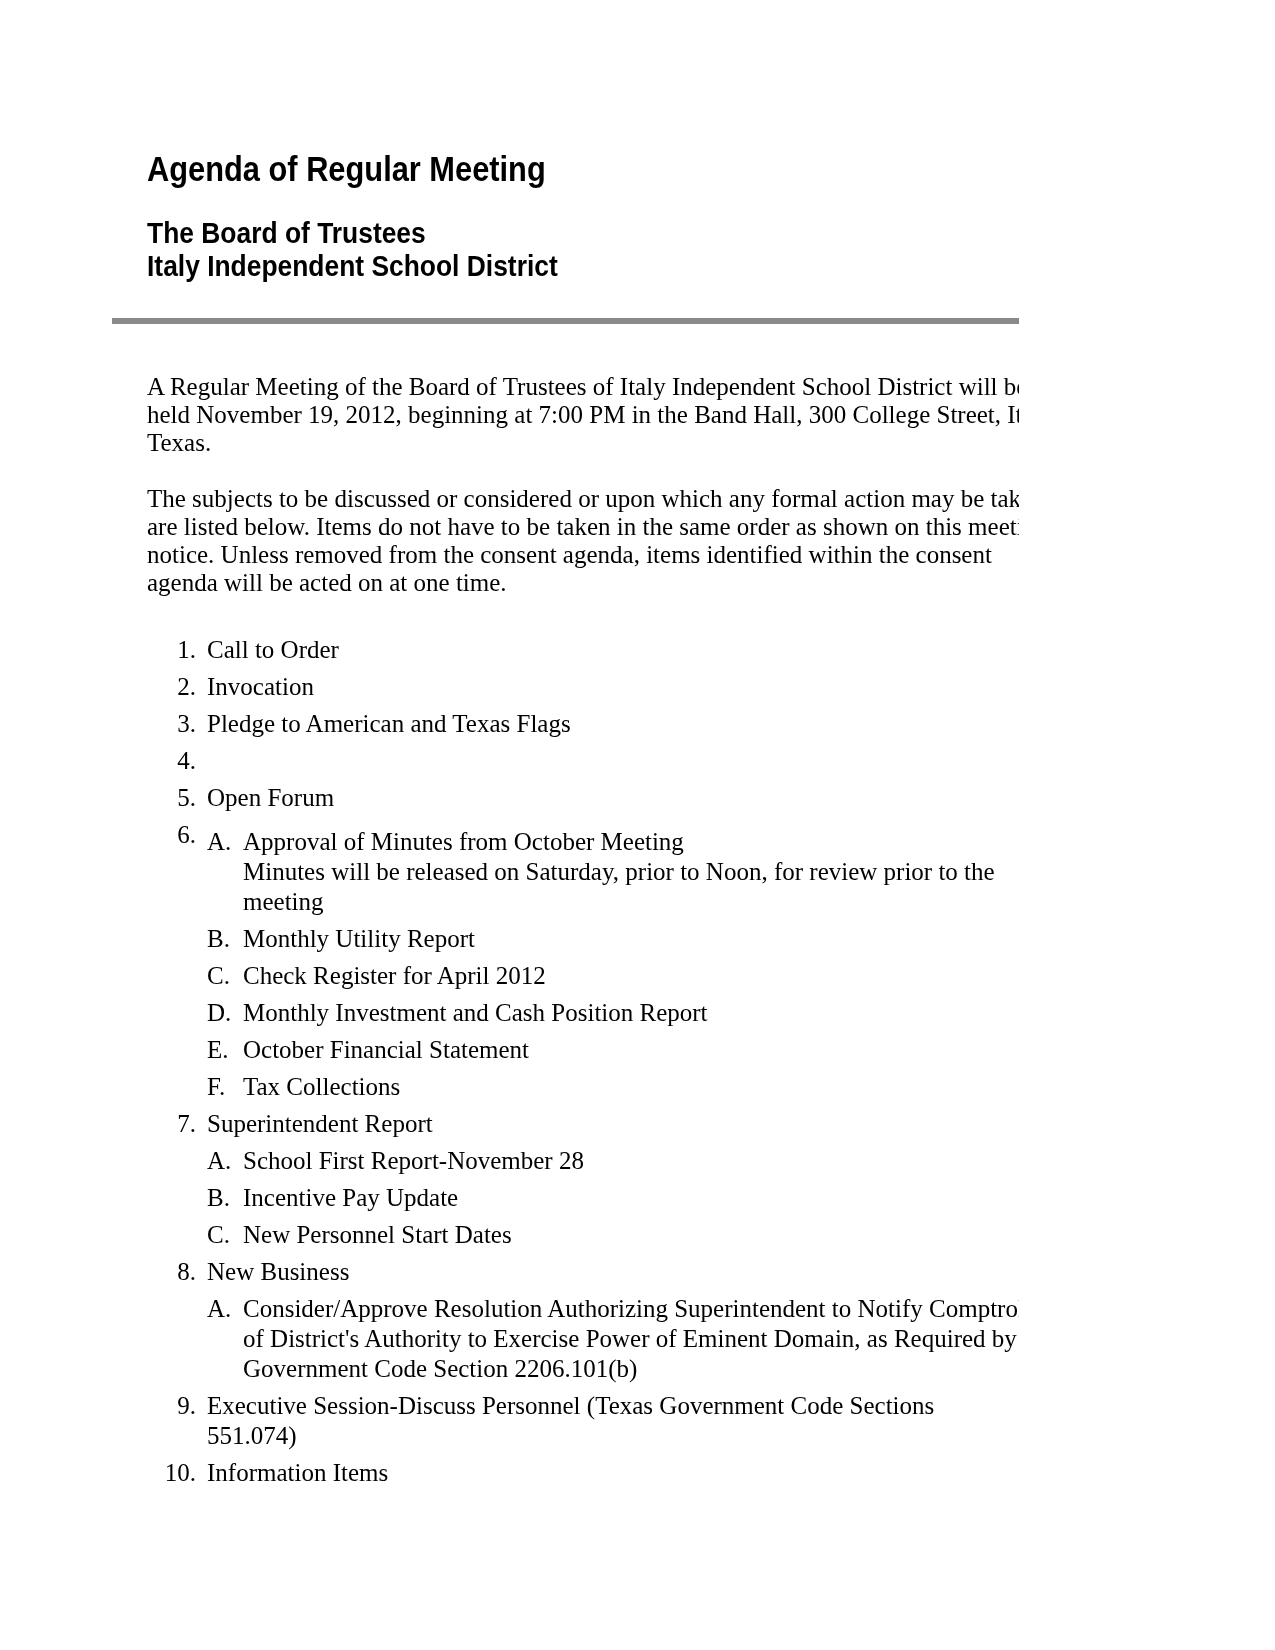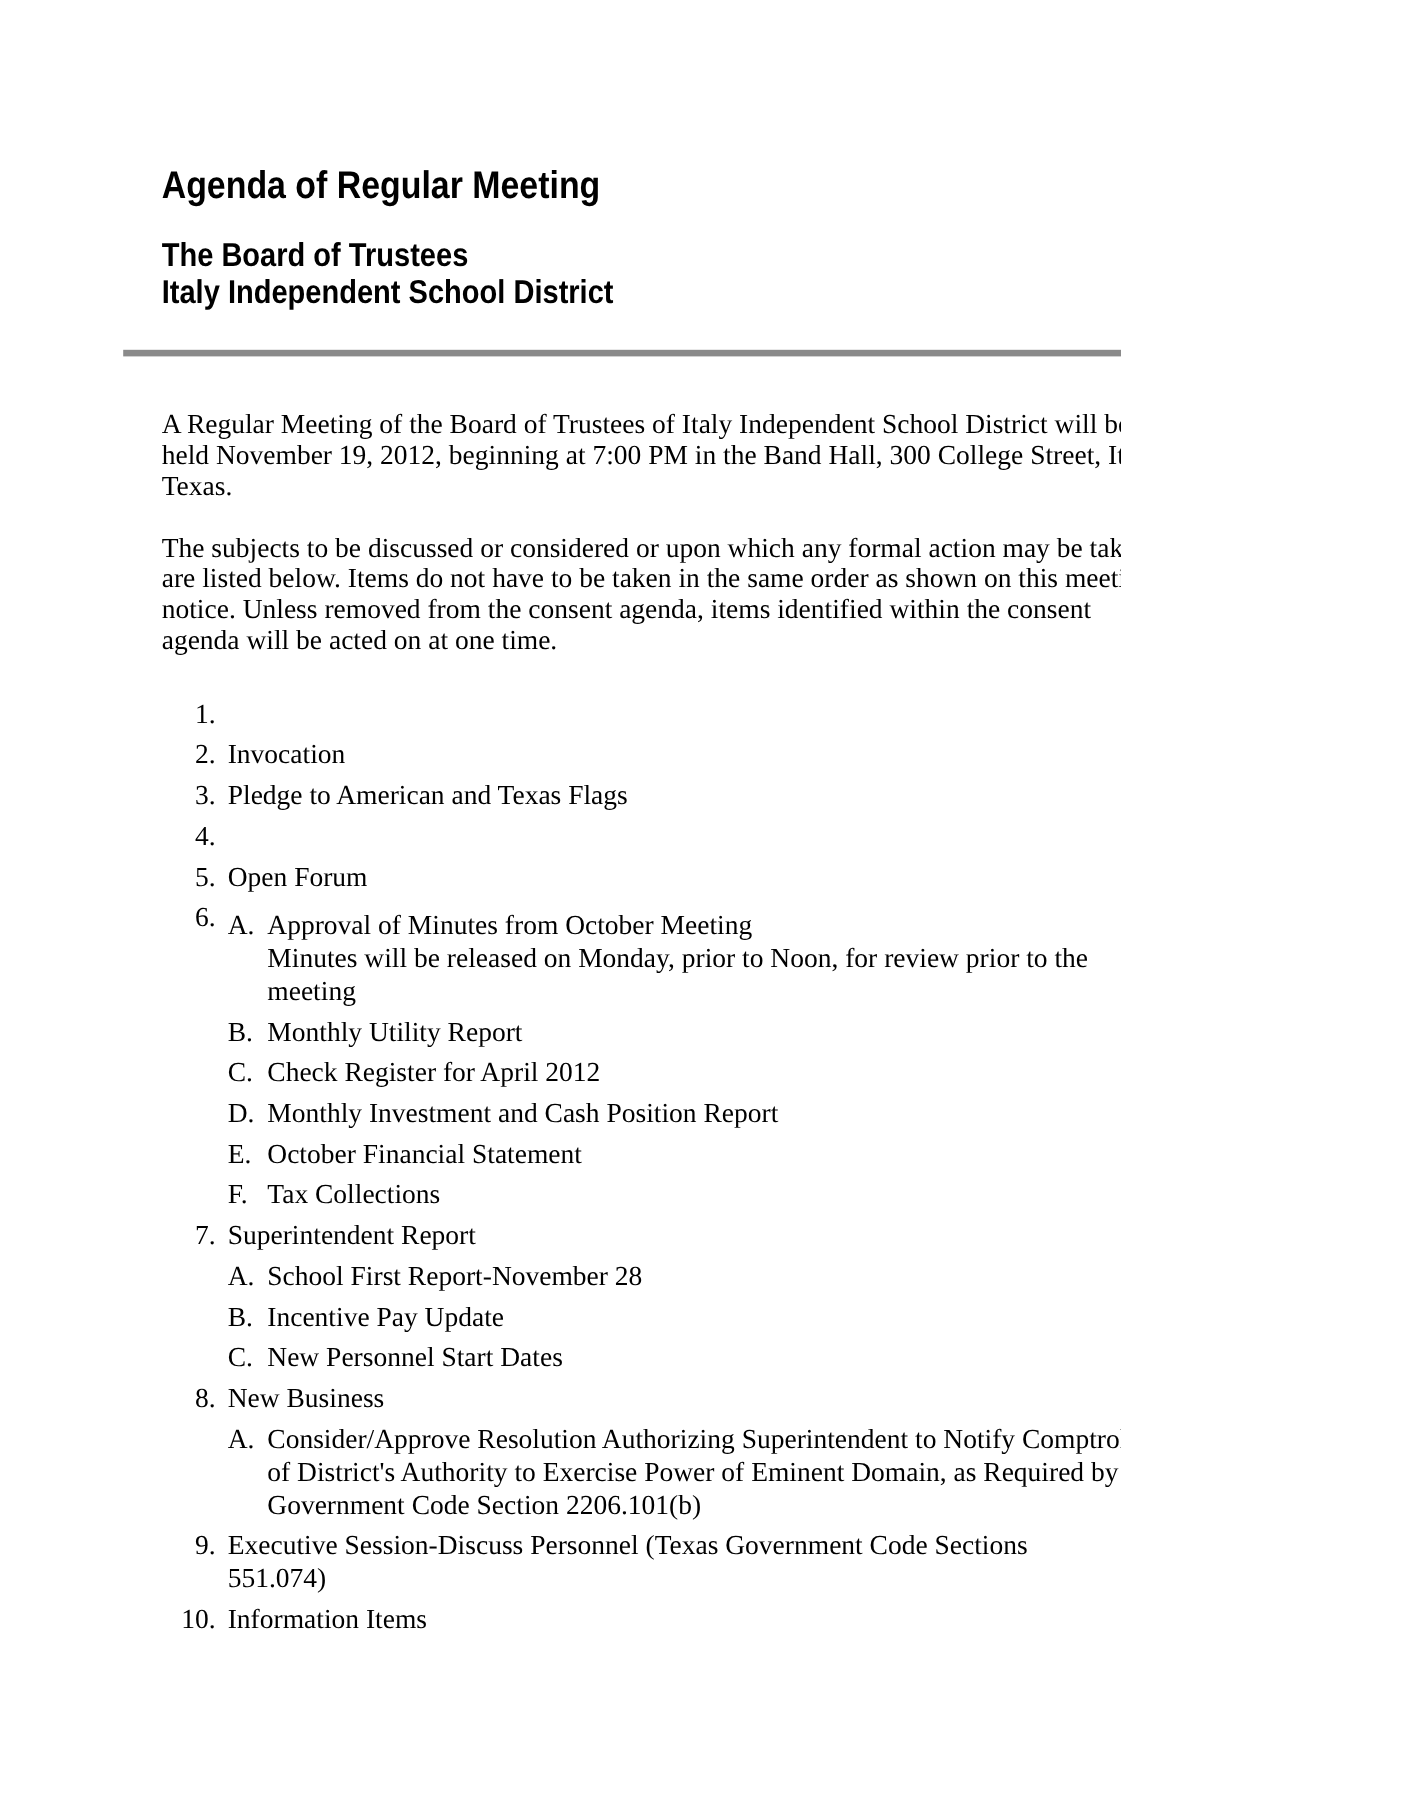--- a/index.html
+++ b/index.html
@@ -103,20 +103,23 @@
 
   <div class="rule"></div>
 
   <p class="para p1">A Regular Meeting of the Board of Trustees of Italy Independent School District will be held November 19, 2012, beginning at 7:00 PM in the Band Hall, 300 College Street, Italy, Texas.</p>
   <p class="para p2">The subjects to be discussed or considered or upon which any formal action may be taken are listed below. Items do not have to be taken in the same order as shown on this meeting notice. Unless removed from the consent agenda, items identified within the consent agenda will be acted on at one time.</p>
 
   <div class="agenda">
 
     <div class="row">
       <div class="num">1.</div>
+      <div class="itext">
+          <div>Call to Order</div>
+        </div>
     </div>
 
     <div class="row">
       <div class="num">2.</div>
       <div class="itext">
           <div>Invocation</div>
         </div>
     </div>
 
     <div class="row">
@@ -137,21 +140,21 @@
         </div>
     </div>
 
     <div class="row">
       <div class="num">6.</div>
       <div class="itext">
         <div class="srow">
           <div class="slet">A.</div>
           <div class="stext">
             <div>Approval of Minutes from October Meeting</div>
-            <div>Minutes will be released on Monday, prior to Noon, for review prior to the meeting</div>
+            <div>Minutes will be released on Saturday, prior to Noon, for review prior to the meeting</div>
           </div>
         </div>
         <div class="srow">
           <div class="slet">B.</div>
           <div class="stext">
               <div>Monthly Utility Report</div>
             </div>
         </div>
         <div class="srow">
           <div class="slet">C.</div>

